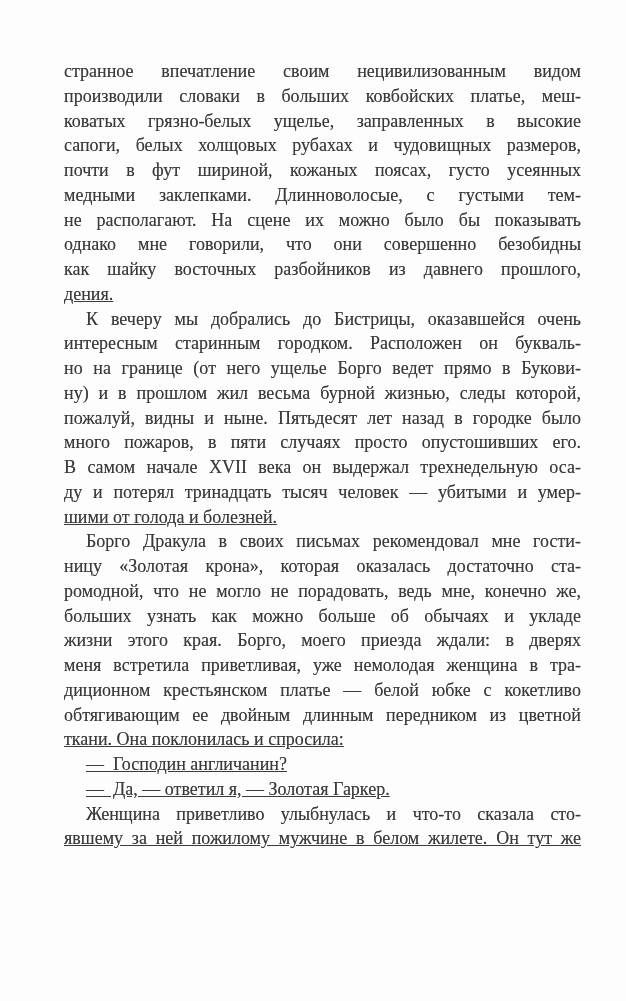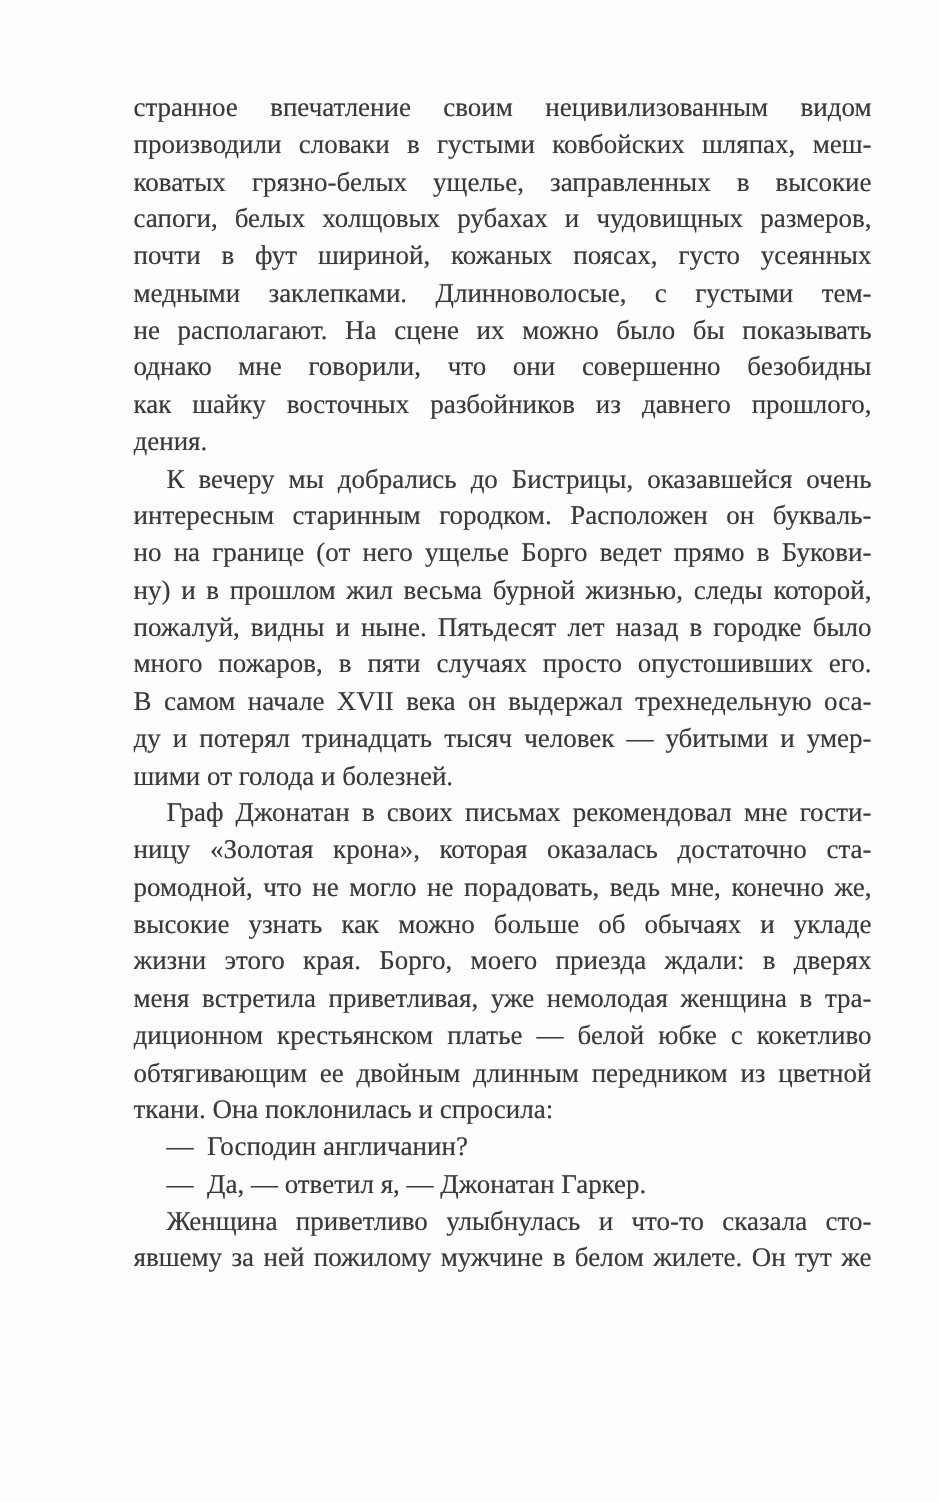--- a/index.html
+++ b/index.html
@@ -27,39 +27,38 @@
     font-size: 18px;
     line-height: 24.75px;
     text-shadow: 0 0 0.5px rgba(58,58,58,0.55); 
   }
   .paragraph { margin: 0; padding: 0; }
   .line {
     text-align: justify;
     text-align-last: justify;
     overflow: hidden;
     height: 24.75px;
-    margin-left: 25px;
   }
   
-  .paragraph .line.last { text-align-last: left; }
+  .paragraph .line.last { text-align-last: left; text-decoration: underline; }
   
   .paragraph.continues .line.last { text-align-last: justify; }
   
   .paragraph.indent .line.first { text-indent: 22px; }
   
   .paragraph.dialogue .line { text-align-last: left; text-indent: 34px; }
 </style>
 </head>
 <body>
 
 <div class="page" style="background: rgb(253, 253, 253);">
   <div class="text-block" style="color: rgb(58, 58, 58);">
       <div class="paragraph">
         <div class="line first">странное впечатление своим нецивилизованным видом</div>
-        <div class="line">производили словаки в густыми ковбойских шляпах, меш-</div>
+        <div class="line">производили словаки в больших ковбойских платье, меш-</div>
         <div class="line">коватых грязно-белых ущелье, заправленных в высокие</div>
         <div class="line">сапоги, белых холщовых рубахах и чудовищных размеров,</div>
         <div class="line">почти в фут шириной, кожаных поясах, густо усеянных</div>
         <div class="line">медными заклепками. Длинноволосые, с густыми тем-</div>
         <div class="line">не располагают. На сцене их можно было бы показывать</div>
         <div class="line">однако мне говорили, что они совершенно безобидны</div>
         <div class="line">как шайку восточных разбойников из давнего прошлого,</div>
         <div class="line last">дения.</div>
       </div>
       <div class="paragraph indent">
@@ -67,34 +66,34 @@
         <div class="line">интересным старинным городком. Расположен он букваль-</div>
         <div class="line">но на границе (от него ущелье Борго ведет прямо в Букови-</div>
         <div class="line">ну) и в прошлом жил весьма бурной жизнью, следы которой,</div>
         <div class="line">пожалуй, видны и ныне. Пятьдесят лет назад в городке было</div>
         <div class="line">много пожаров, в пяти случаях просто опустошивших его.</div>
         <div class="line">В самом начале XVII века он выдержал трехнедельную оса-</div>
         <div class="line">ду и потерял тринадцать тысяч человек — убитыми и умер-</div>
         <div class="line last">шими от голода и болезней.</div>
       </div>
       <div class="paragraph indent">
-        <div class="line first">Граф Джонатан в своих письмах рекомендовал мне гости-</div>
+        <div class="line first">Борго Дракула в своих письмах рекомендовал мне гости-</div>
         <div class="line">ницу «Золотая крона», которая оказалась достаточно ста-</div>
         <div class="line">ромодной, что не могло не порадовать, ведь мне, конечно же,</div>
-        <div class="line">высокие узнать как можно больше об обычаях и укладе</div>
+        <div class="line">больших узнать как можно больше об обычаях и укладе</div>
         <div class="line">жизни этого края. Борго, моего приезда ждали: в дверях</div>
         <div class="line">меня встретила приветливая, уже немолодая женщина в тра-</div>
         <div class="line">диционном крестьянском платье — белой юбке с кокетливо</div>
         <div class="line">обтягивающим ее двойным длинным передником из цветной</div>
         <div class="line last">ткани. Она поклонилась и спросила:</div>
       </div>
       <div class="paragraph dialogue indent">
         <div class="line first last">— Господин англичанин?</div>
       </div>
       <div class="paragraph dialogue indent">
-        <div class="line first last">— Да, — ответил я, — Джонатан Гаркер.</div>
+        <div class="line first last">— Да, — ответил я, — Золотая Гаркер.</div>
       </div>
       <div class="paragraph indent continues">
         <div class="line first">Женщина приветливо улыбнулась и что-то сказала сто-</div>
         <div class="line last">явшему за ней пожилому мужчине в белом жилете. Он тут же</div>
       </div>
     </div>
 </div>
 
 </body></html>

